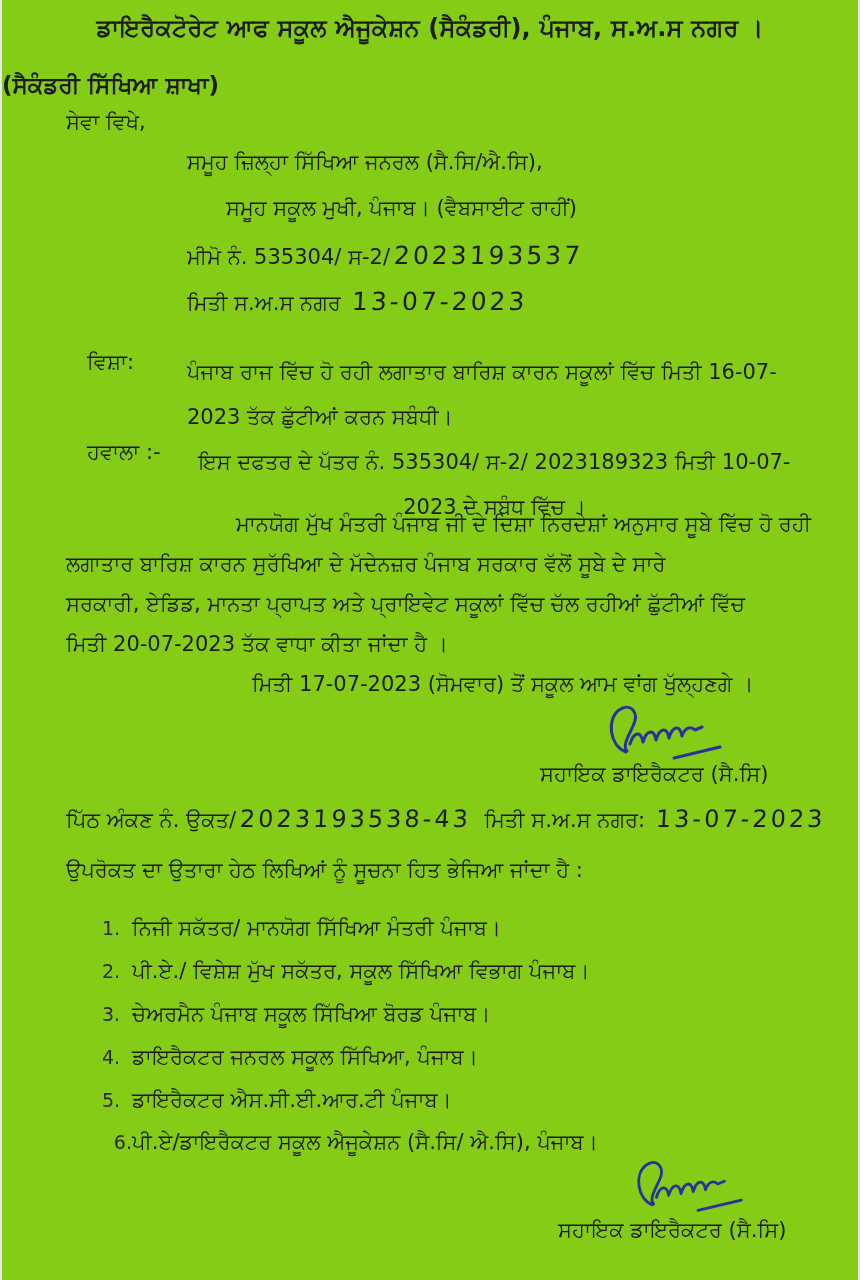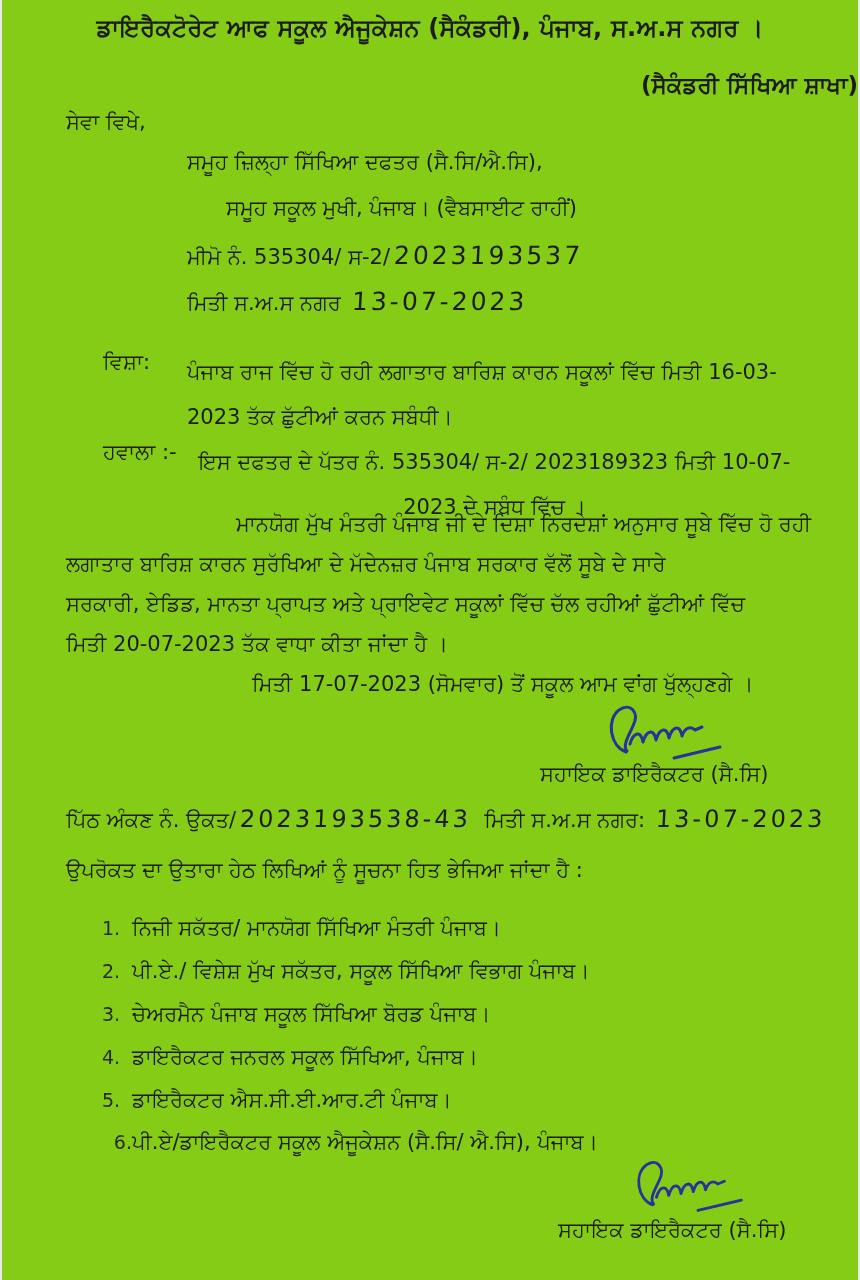--- a/index.html
+++ b/index.html
@@ -7,36 +7,36 @@
     position:relative;
     width:856px;height:1280px;
     margin:0 auto;
     background:#84cc16;
     font-family:"DejaVu Sans",sans-serif;
     color:#1c1c1c;
     overflow:hidden;
   }
   .abs{position:absolute;}
   .hdr1{top:14px;left:0;right:0;text-align:center;font-size:24px;font-weight:700;letter-spacing:.2px;}
-  .hdr2{top:72px;left:0;right:0;text-align:right;font-size:23px;font-weight:700;}
+  .hdr2{top:72px;left:0;right:0;text-align:left;font-size:23px;font-weight:700;}
   .salutation{top:110px;left:64px;font-size:21px;}
   .addr{left:185px;font-size:21px;white-space:nowrap;}
   .a1{top:150px;}
   .a2{top:196px;margin-left:39px;}
   .a3{top:241px;}
   .a4{top:287px;}
   .hand{
     font-size:25px;
     letter-spacing:3px;
     font-weight:400;
     display:inline-block;
     transform:skewX(-3deg);
     padding-left:4px;
   }
-  .lbl{left:85px;font-size:21px;margin-left:16px;}
+  .lbl{left:85px;font-size:21px;}
   .subj-lbl{top:350px;}
   .subj-txt{top:350px;left:185px;width:615px;font-size:21px;line-height:45px;}
   .ref-lbl{top:440px;}
   .ref-txt{top:440px;left:185px;width:615px;font-size:21px;line-height:45px;text-align:center;}
   .bodyline{left:64px;width:740px;font-size:21px;white-space:nowrap;}
   .b0{top:512px;padding-left:170px;}
   .b1{top:552px;}
   .b2{top:592px;}
   .b3{top:632px;}
   .b4{top:672px;left:250px;}
@@ -60,32 +60,32 @@
 </head>
 <body>
 
 <div class="page">
 
   <div class="abs hdr1">ਡਾਇਰੈਕਟੋਰੇਟ ਆਫ ਸਕੂਲ ਐਜੂਕੇਸ਼ਨ (ਸੈਕੰਡਰੀ), ਪੰਜਾਬ, ਸ.ਅ.ਸ ਨਗਰ ।</div>
   <div class="abs hdr2">(ਸੈਕੰਡਰੀ ਸਿੱਖਿਆ ਸ਼ਾਖਾ)</div>
 
   <div class="abs salutation">ਸੇਵਾ ਵਿਖੇ,</div>
 
-  <div class="abs addr a1">ਸਮੂਹ ਜ਼ਿਲ੍ਹਾ ਸਿੱਖਿਆ ਦਫਤਰ (ਸੈ.ਸਿ/ਐ.ਸਿ),</div>
+  <div class="abs addr a1">ਸਮੂਹ ਜ਼ਿਲ੍ਹਾ ਸਿੱਖਿਆ ਜਨਰਲ (ਸੈ.ਸਿ/ਐ.ਸਿ),</div>
   <div class="abs addr a2">ਸਮੂਹ ਸਕੂਲ ਮੁਖੀ, ਪੰਜਾਬ। (ਵੈਬਸਾਈਟ ਰਾਹੀਂ)</div>
 
   <div class="abs addr a3">
     <span>ਮੀਮੋ ਨੰ. 535304/ ਸ-2/</span><span class="hand">2023193537</span>
   </div>
   <div class="abs addr a4">
     <span>ਮਿਤੀ ਸ.ਅ.ਸ ਨਗਰ</span> <span class="hand">13-07-2023</span>
   </div>
 
   <div class="abs lbl subj-lbl">ਵਿਸ਼ਾ:</div>
-  <div class="abs subj-txt">ਪੰਜਾਬ ਰਾਜ ਵਿੱਚ ਹੋ ਰਹੀ ਲਗਾਤਾਰ ਬਾਰਿਸ਼ ਕਾਰਨ ਸਕੂਲਾਂ ਵਿੱਚ ਮਿਤੀ 16-03-2023 ਤੱਕ ਛੁੱਟੀਆਂ ਕਰਨ ਸਬੰਧੀ।</div>
+  <div class="abs subj-txt">ਪੰਜਾਬ ਰਾਜ ਵਿੱਚ ਹੋ ਰਹੀ ਲਗਾਤਾਰ ਬਾਰਿਸ਼ ਕਾਰਨ ਸਕੂਲਾਂ ਵਿੱਚ ਮਿਤੀ 16-07-2023 ਤੱਕ ਛੁੱਟੀਆਂ ਕਰਨ ਸਬੰਧੀ।</div>
 
   <div class="abs lbl ref-lbl">ਹਵਾਲਾ :-</div>
   <div class="abs ref-txt">ਇਸ ਦਫਤਰ ਦੇ ਪੱਤਰ ਨੰ. 535304/ ਸ-2/ 2023189323 ਮਿਤੀ 10-07-2023 ਦੇ ਸਬੰਧ ਵਿੱਚ ।</div>
 
   <div class="abs bodyline b0">ਮਾਨਯੋਗ ਮੁੱਖ ਮੰਤਰੀ ਪੰਜਾਬ ਜੀ ਦੇ ਦਿਸ਼ਾ ਨਿਰਦੇਸ਼ਾਂ ਅਨੁਸਾਰ ਸੂਬੇ ਵਿੱਚ ਹੋ ਰਹੀ</div>
   <div class="abs bodyline b1">ਲਗਾਤਾਰ ਬਾਰਿਸ਼ ਕਾਰਨ ਸੁਰੱਖਿਆ ਦੇ ਮੱਦੇਨਜ਼ਰ ਪੰਜਾਬ ਸਰਕਾਰ ਵੱਲੋਂ ਸੂਬੇ ਦੇ ਸਾਰੇ</div>
   <div class="abs bodyline b2">ਸਰਕਾਰੀ, ਏਡਿਡ, ਮਾਨਤਾ ਪ੍ਰਾਪਤ ਅਤੇ ਪ੍ਰਾਇਵੇਟ ਸਕੂਲਾਂ ਵਿੱਚ ਚੱਲ ਰਹੀਆਂ ਛੁੱਟੀਆਂ ਵਿੱਚ</div>
   <div class="abs bodyline b3">ਮਿਤੀ 20-07-2023 ਤੱਕ ਵਾਧਾ ਕੀਤਾ ਜਾਂਦਾ ਹੈ ।</div>
   <div class="abs bodyline b4">ਮਿਤੀ 17-07-2023 (ਸੋਮਵਾਰ) ਤੋਂ ਸਕੂਲ ਆਮ ਵਾਂਗ ਖੁੱਲ੍ਹਣਗੇ ।</div>
 

